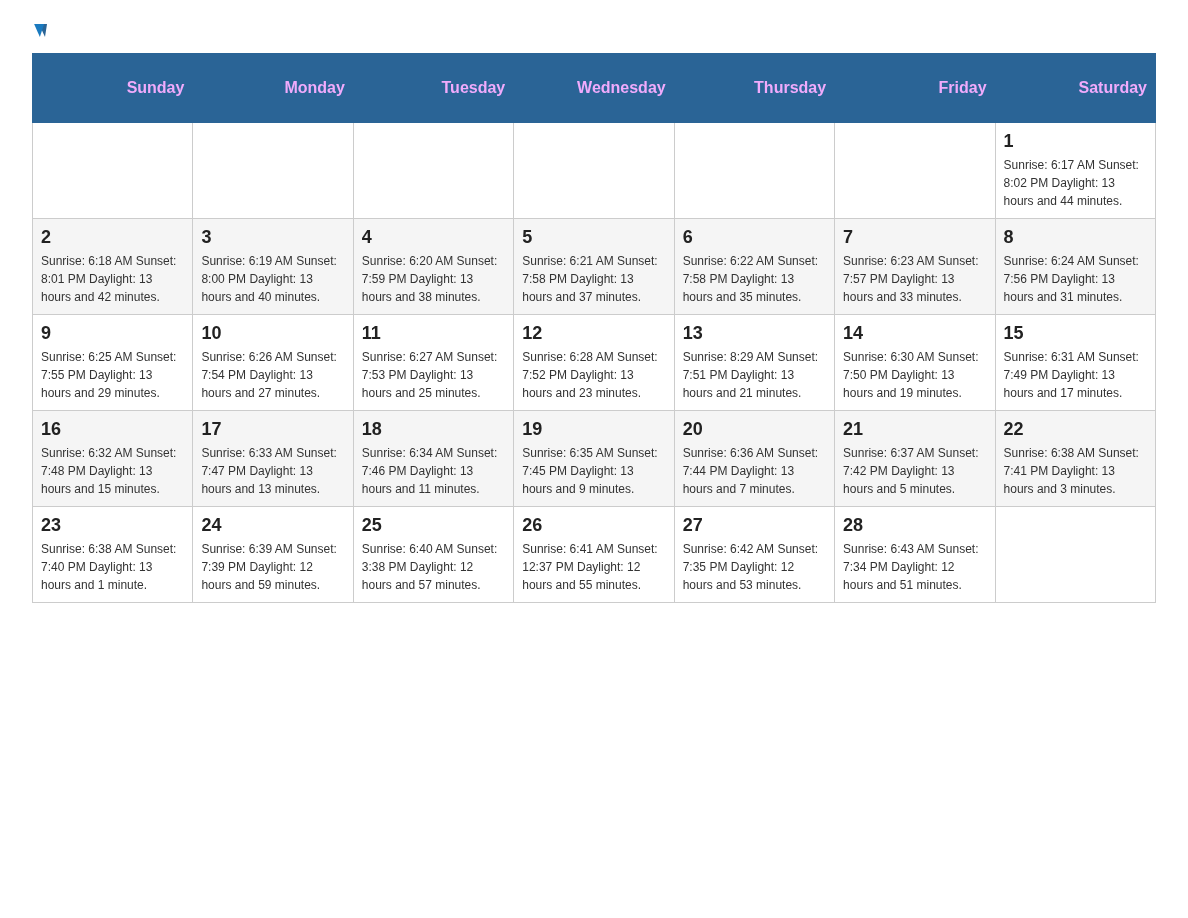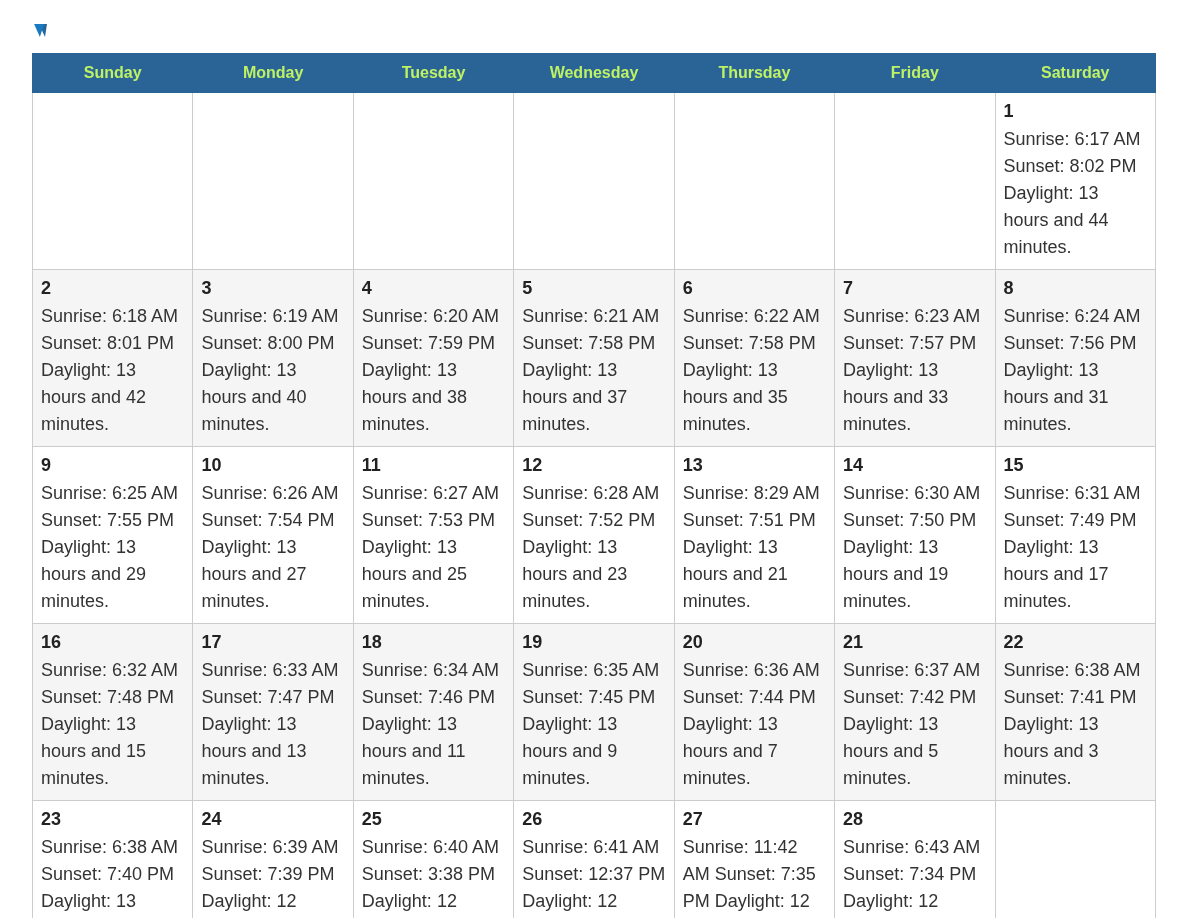--- a/index.html
+++ b/index.html
@@ -34,45 +34,45 @@
       color: #444;
       margin-top: 4px;
     }
     .calendar {
       width: 100%;
       border-collapse: collapse;
       border: 1px solid #bbb;
     }
     .calendar th {
       background-color: #2a6496;
-      color: #bef264;
-      padding: 10px 8px;
+      color: #f0abfc;
+      padding: 25px 8px;
       font-size: 16px;
       font-weight: bold;
-      text-align: center;
+      text-align: right;
       border: 1px solid #2a6496;
     }
     .calendar td {
       vertical-align: top;
       padding: 8px 8px;
       border: 1px solid #ccc;
       font-size: 13px;
       color: #333;
       min-height: 110px;
       width: 14.28%;
     }
     .day-num {
       font-size: 18px;
       font-weight: bold;
       color: #222;
       display: block;
       margin-bottom: 4px;
     }
     .day-info {
-      font-size: 18px;
+      font-size: 12px;
       color: #333;
       line-height: 1.5;
     }
     .empty-cell {
       background: #fff;
     }
     tr:nth-child(even) td {
       background-color: #f5f5f5;
     }
     tr:nth-child(odd) td {
@@ -311,21 +311,21 @@
 Daylight: 12 hours and 57 minutes.</div>
         </td>
         <td>
           <span class="day-num">26</span>
           <div class="day-info">Sunrise: 6:41 AM
 Sunset: 12:37 PM
 Daylight: 12 hours and 55 minutes.</div>
         </td>
         <td>
           <span class="day-num">27</span>
-          <div class="day-info">Sunrise: 11:42 AM
+          <div class="day-info">Sunrise: 6:42 AM
 Sunset: 7:35 PM
 Daylight: 12 hours and 53 minutes.</div>
         </td>
         <td>
           <span class="day-num">28</span>
           <div class="day-info">Sunrise: 6:43 AM
 Sunset: 7:34 PM
 Daylight: 12 hours and 51 minutes.</div>
         </td>
         <td class="empty-cell"></td>

